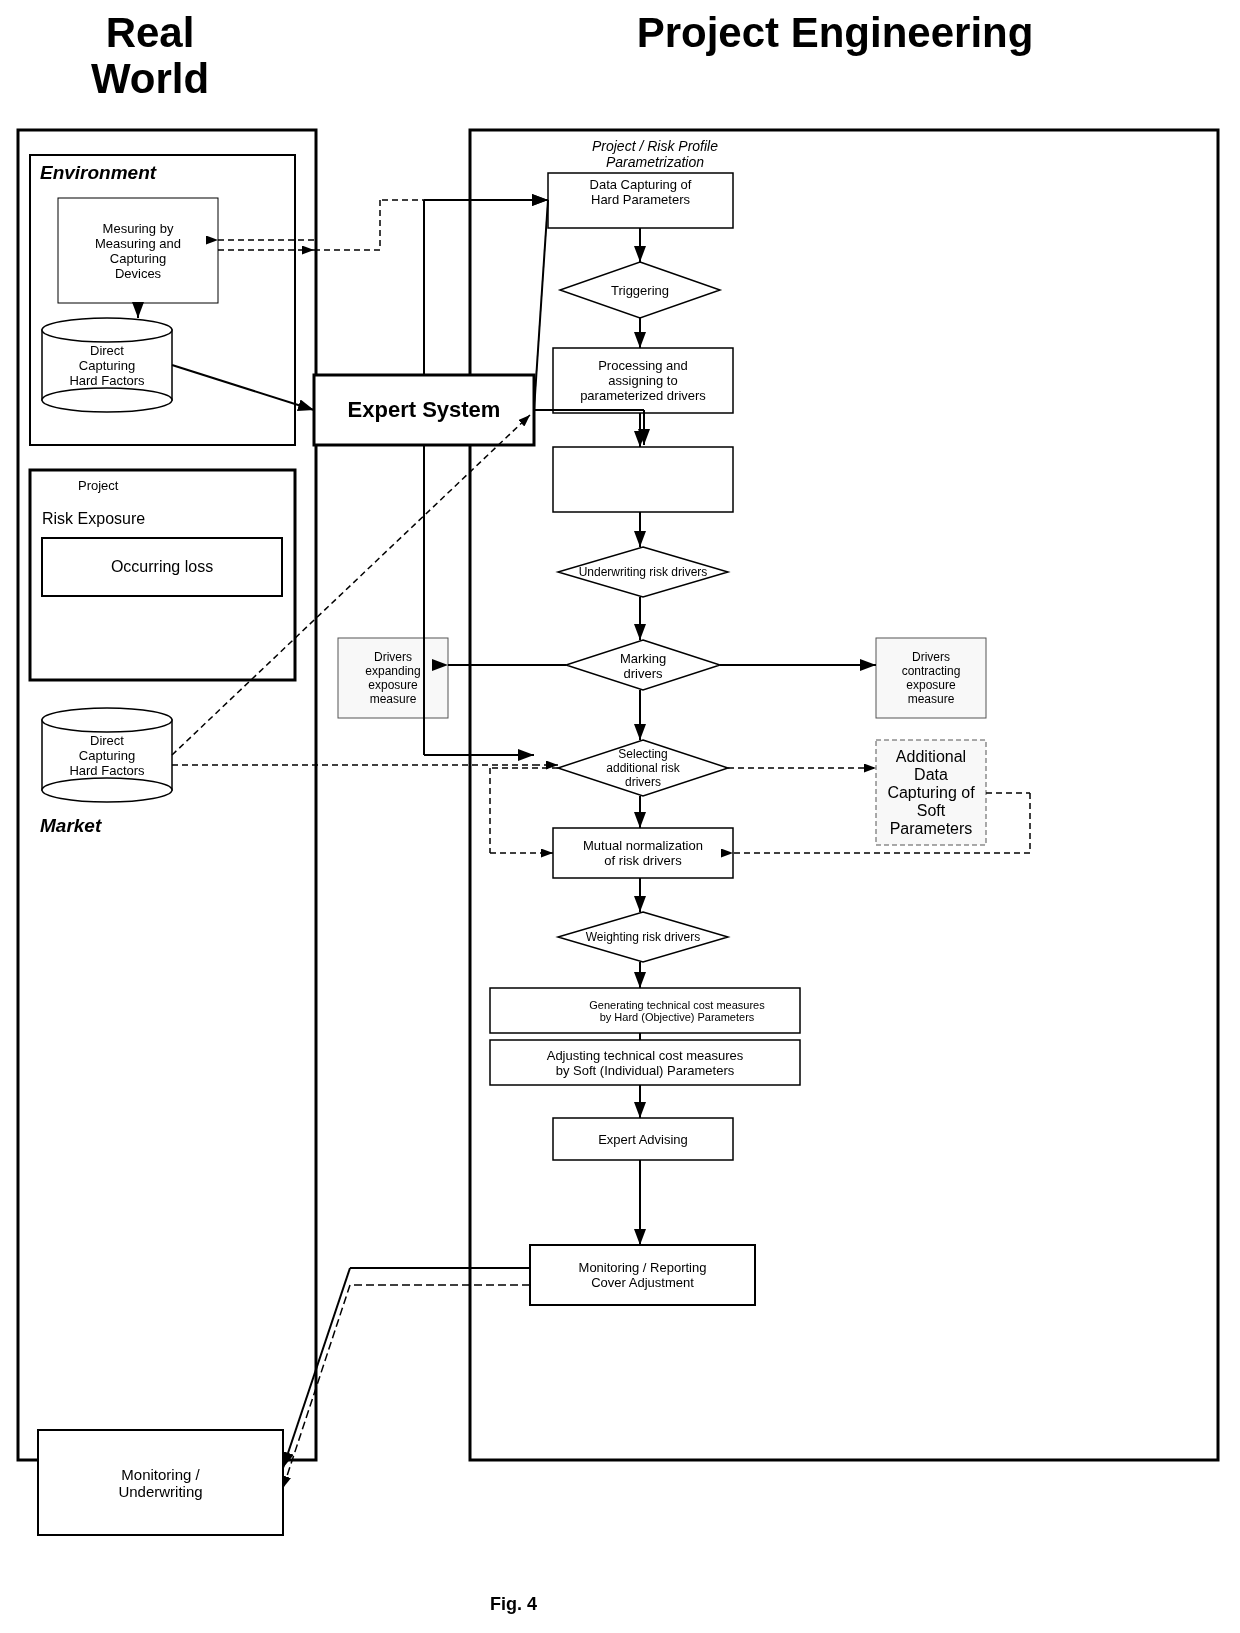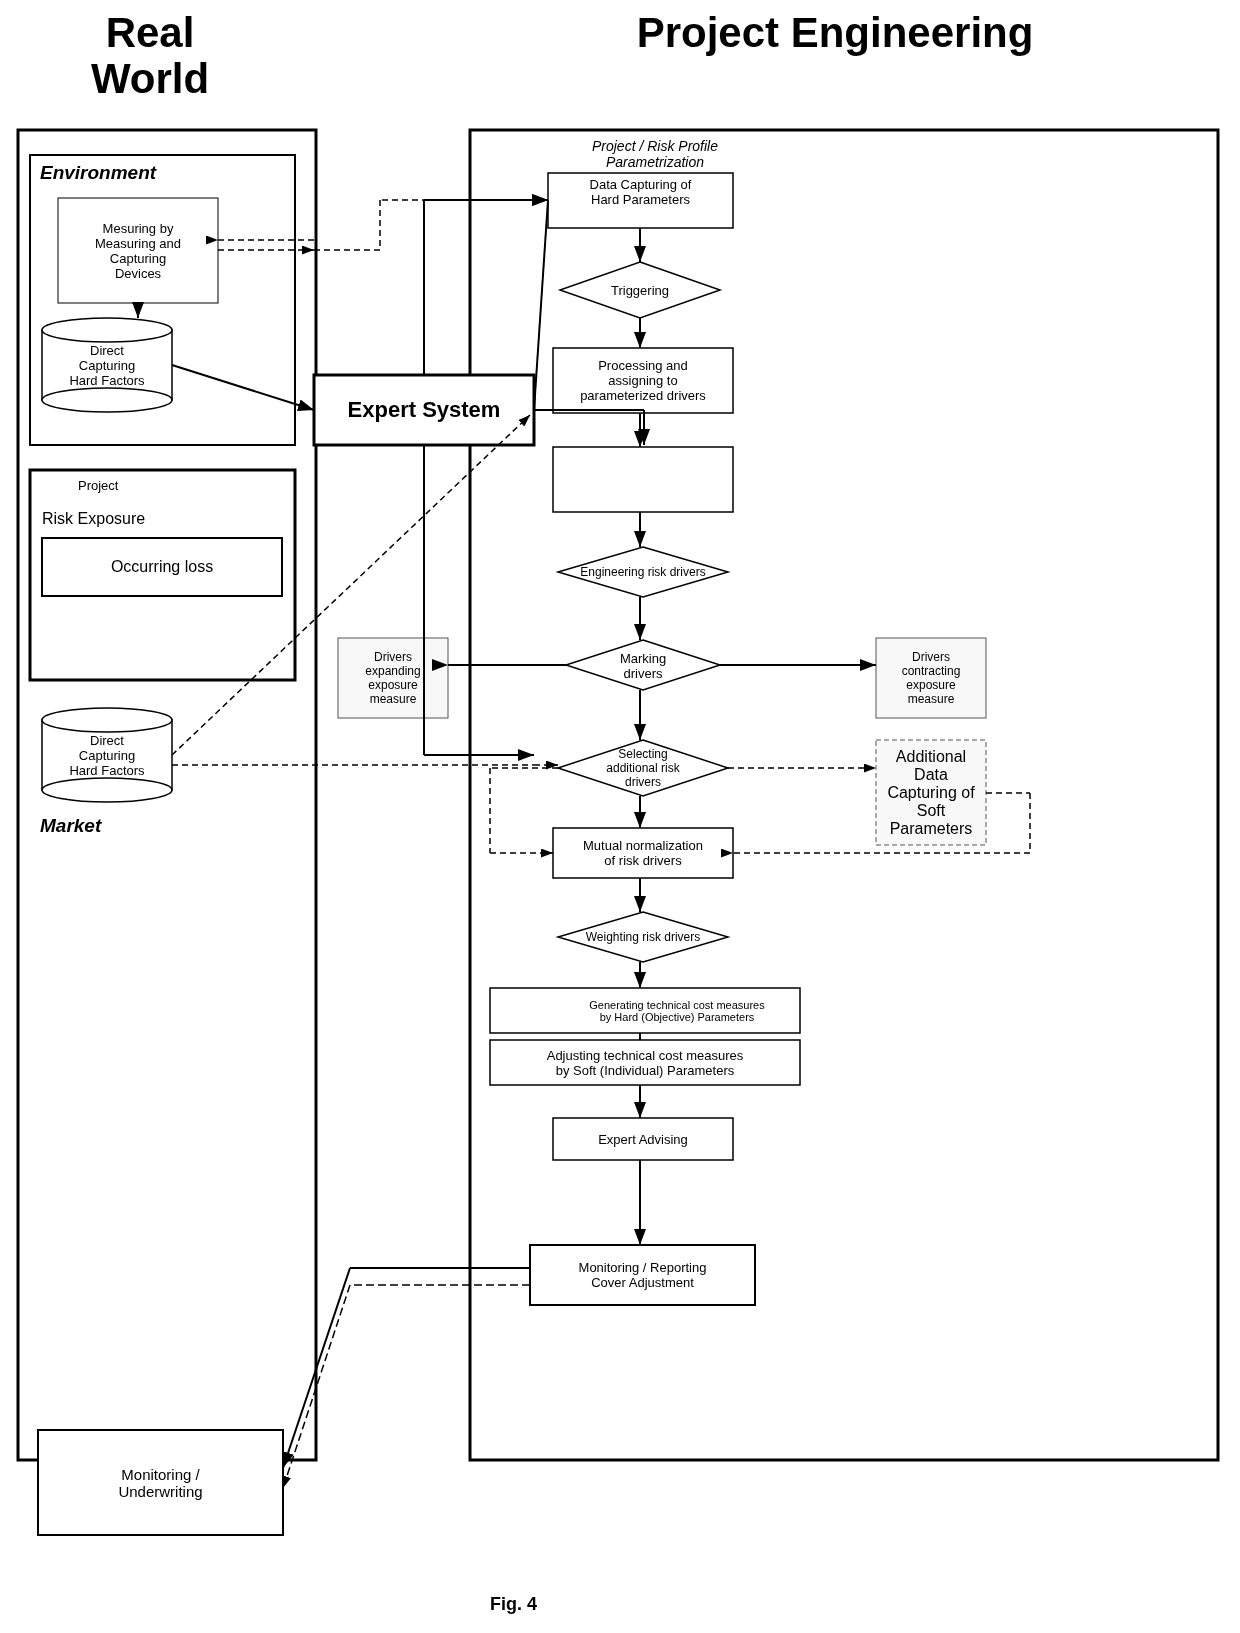--- a/index.html
+++ b/index.html
@@ -237,21 +237,21 @@
 
   <div style="position:absolute; left:545px; top:138px; font-size:14px; font-style:italic; text-align:center; width:220px;">Project / Risk Profile<br>Parametrization</div>
 
   <div style="position:absolute; left:548px; top:173px; width:185px; height:37px; display:flex; align-items:center; justify-content:center; text-align:center; font-size:13px;">Data Capturing of<br>Hard Parameters</div>
 
   <div style="position:absolute; left:560px; top:270px; width:160px; height:40px; display:flex; align-items:center; justify-content:center; text-align:center; font-size:13px;">Triggering</div>
 
   <div style="position:absolute; left:553px; top:348px; width:180px; height:65px; display:flex; align-items:center; justify-content:center; text-align:center; font-size:13px;">Processing and<br>assigning to<br>parameterized drivers</div>
 
 
-  <div style="position:absolute; left:558px; top:554px; width:170px; height:36px; display:flex; align-items:center; justify-content:center; text-align:center; font-size:12px;">Engineering risk drivers</div>
+  <div style="position:absolute; left:558px; top:554px; width:170px; height:36px; display:flex; align-items:center; justify-content:center; text-align:center; font-size:12px;">Underwriting risk drivers</div>
 
   <div style="position:absolute; left:566px; top:648px; width:154px; height:36px; display:flex; align-items:center; justify-content:center; text-align:center; font-size:13px;">Marking<br>drivers</div>
 
   <div style="position:absolute; left:338px; top:638px; width:110px; height:80px; display:flex; align-items:center; justify-content:center; text-align:center; font-size:12px;">Drivers<br>expanding<br>exposure<br>measure</div>
 
   <div style="position:absolute; left:876px; top:638px; width:110px; height:80px; display:flex; align-items:center; justify-content:center; text-align:center; font-size:12px;">Drivers<br>contracting<br>exposure<br>measure</div>
 
   <div style="position:absolute; left:558px; top:748px; width:170px; height:40px; display:flex; align-items:center; justify-content:center; text-align:center; font-size:12px;">Selecting<br>additional risk<br>drivers</div>
 
   <div style="position:absolute; left:876px; top:740px; width:110px; height:105px; display:flex; align-items:center; justify-content:center; text-align:center; font-size:16px;">Additional<br>Data<br>Capturing of<br>Soft Parameters</div>

